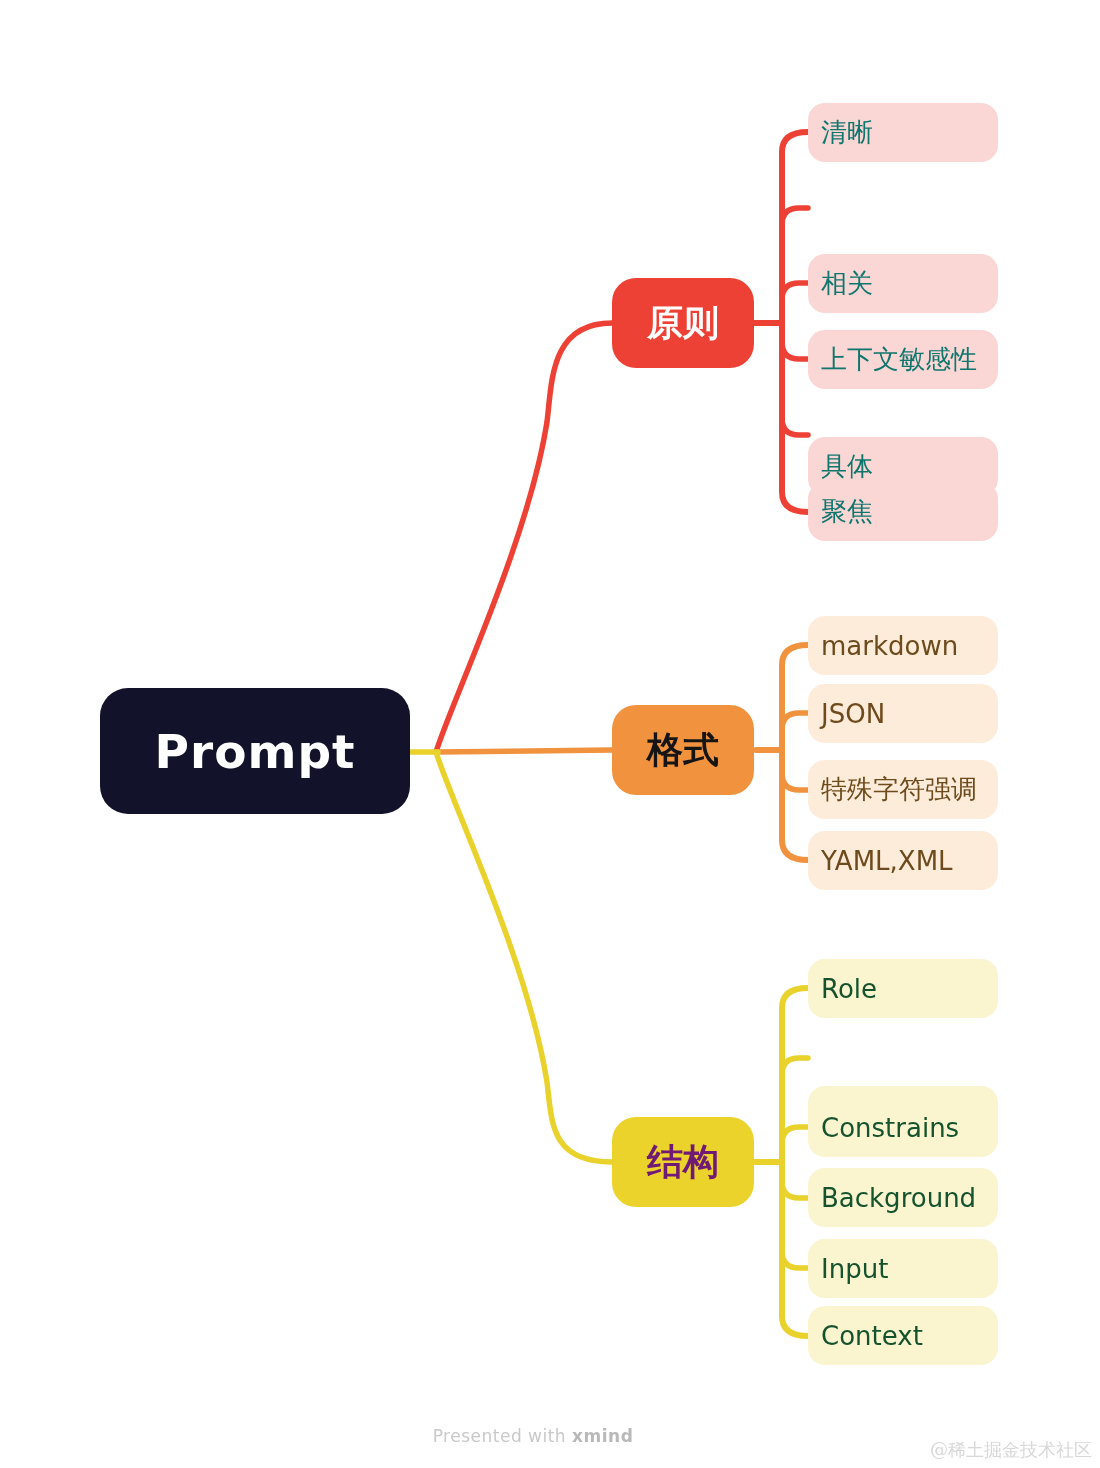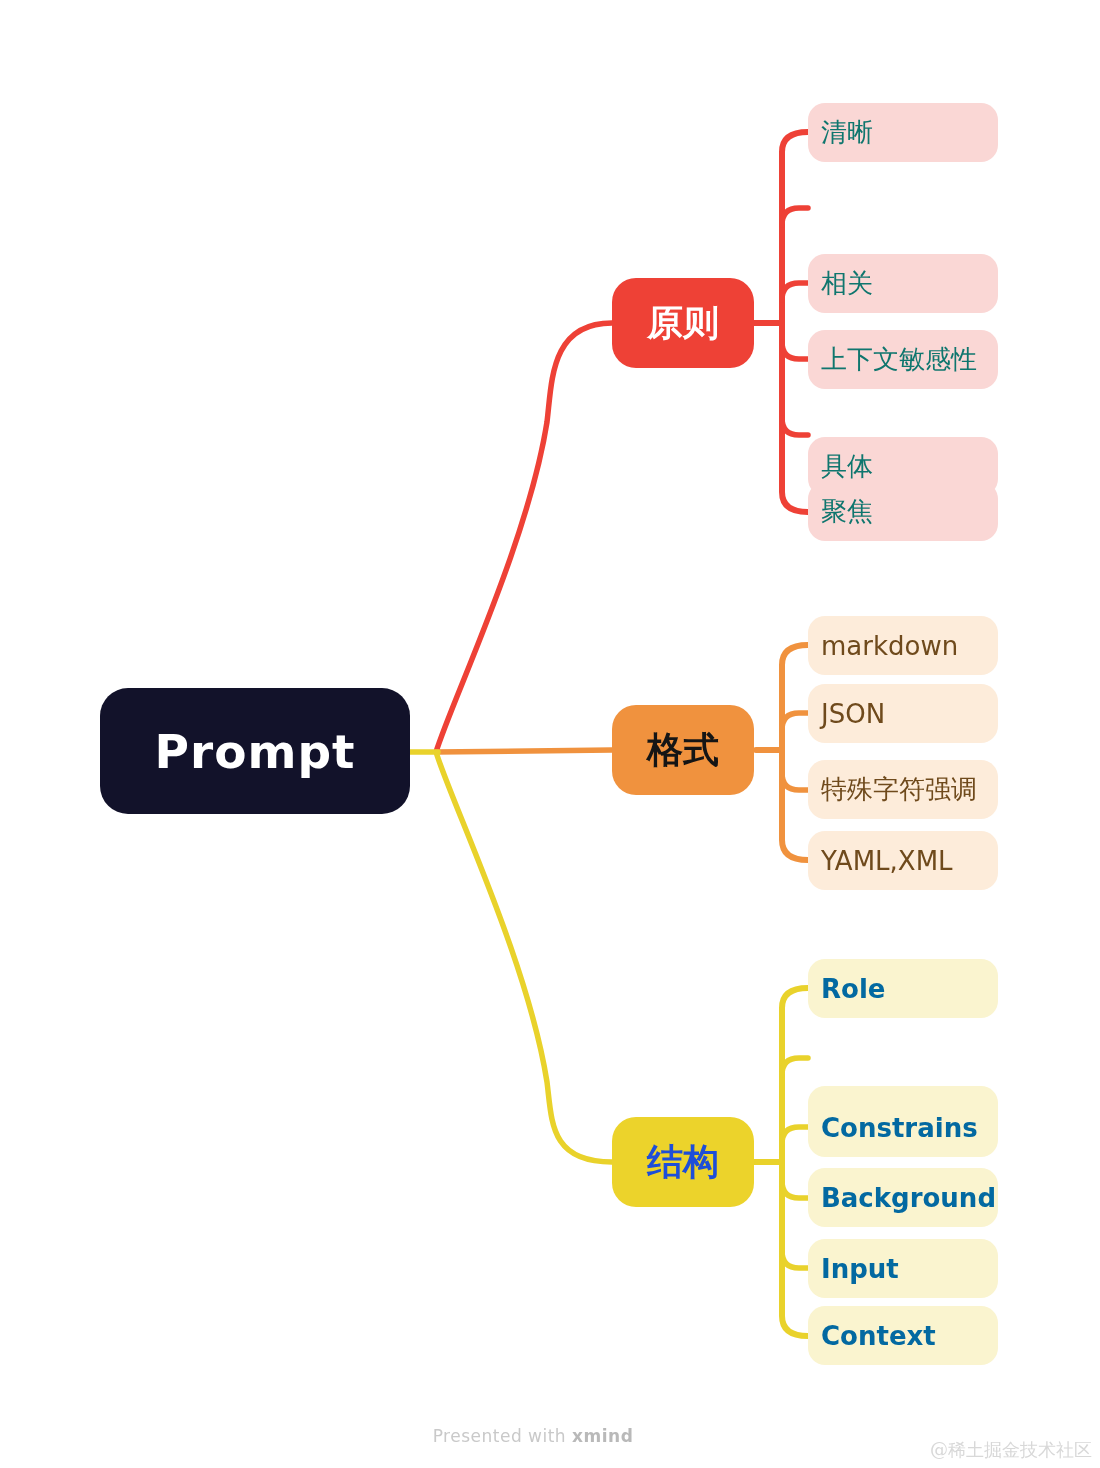--- a/index.html
+++ b/index.html
@@ -46,35 +46,35 @@
   }
   .branch-topic {
     width: 142px; height: 90px;
     border-radius: 24px;
     justify-content: center;
     font-size: 36px;
     font-weight: bold;
   }
   .branch-principles { left: 612px; top: 278px; background: #ee4136; color: #ffffff; }
   .branch-format     { left: 612px; top: 705px; background: #f0923e; color: #151515; }
-  .branch-structure  { left: 612px; top: 1117px; background: #ecd32b; color: #1d4ed8; }
+  .branch-structure  { left: 612px; top: 1117px; background: #ecd32b; color: #701a75; }
 
   .child-topic {
     left: 808px;
     width: 190px; height: 59px;
     border-radius: 17px;
     padding-left: 13px;
     font-size: 26px;
     font-weight: 500;
     justify-content: flex-start;
     white-space: nowrap;
   }
   .child-principles { background: #fad7d5; color: #0f766e; }
   .child-format     { background: #fdecda; color: #6f4a1c; }
-  .child-structure  { background: #faf4cf; color: #0369a1; font-weight: bold; }
+  .child-structure  { background: #faf4cf; color: #14532d; }
 
   
   .p0 { top: 103px; }  .p1 { top: 179px; }  .p2 { top: 254px; }
   .p3 { top: 330px; }  .p4 { top: 406px; margin-top: 31px; }  .p5 { top: 482px; }
   .f0 { top: 616px; }  .f1 { top: 684px; }  .f2 { top: 760px; }  .f3 { top: 831px; }
   .s0 { top: 959px; }  .s1 { top: 1086px; } .s2 { top: 1098px; }
   .s3 { top: 1168px; text-align: center; } .s4 { top: 1239px; } .s5 { top: 1306px; padding-left: 13px; }
 
   .footer {
     position: absolute;

